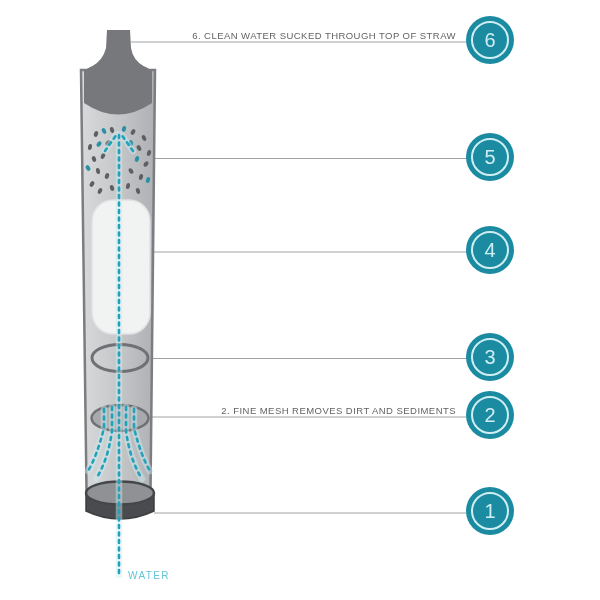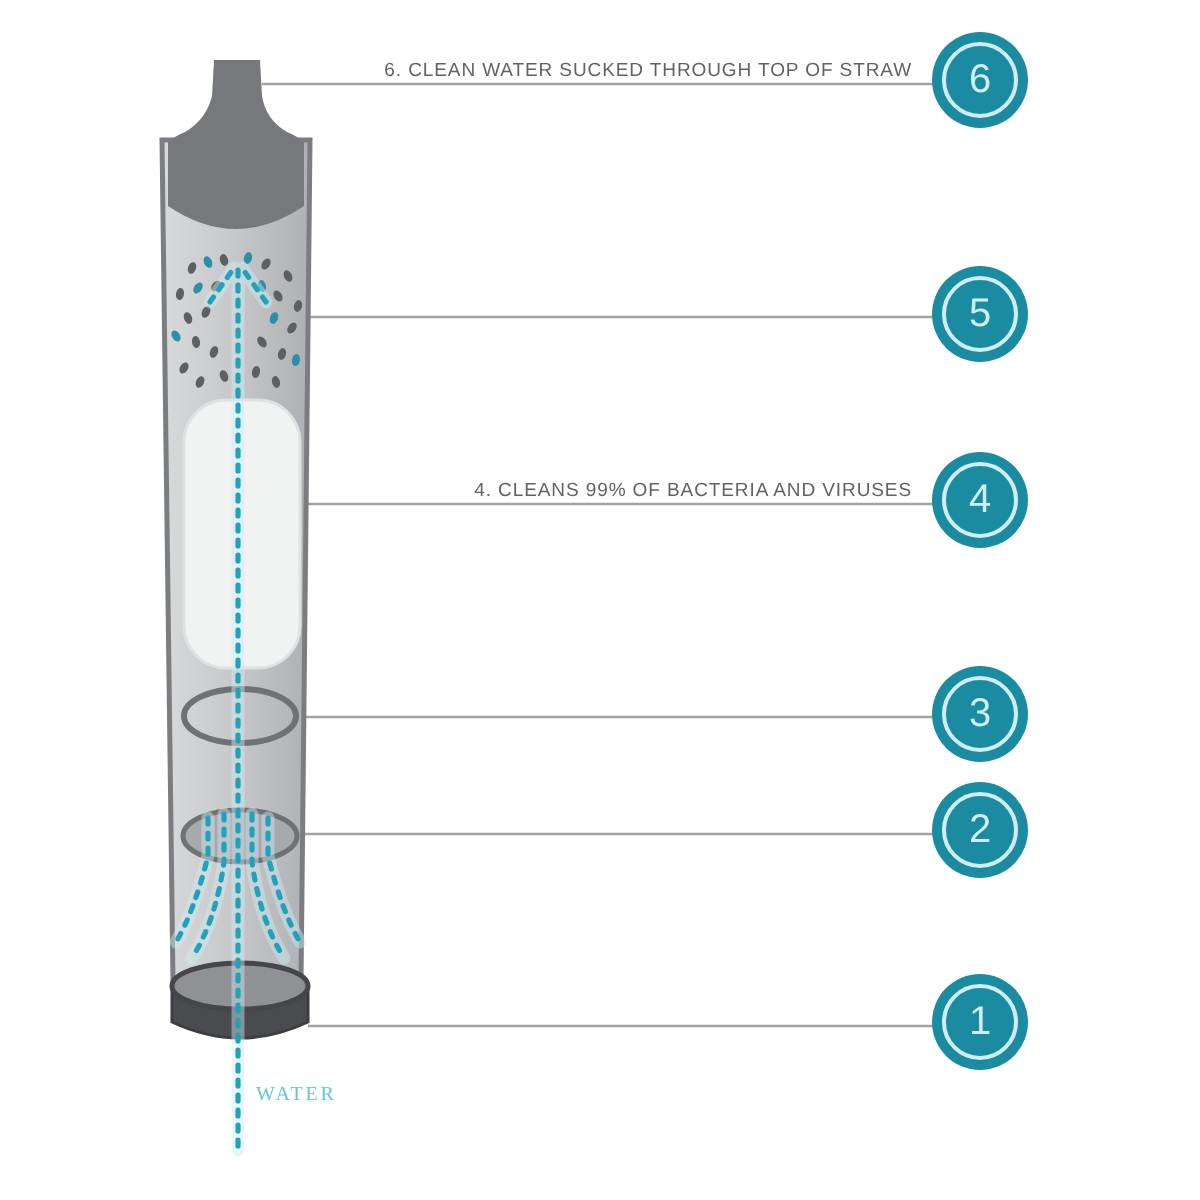--- a/index.html
+++ b/index.html
@@ -18,22 +18,22 @@
   }
   .step-circle .ring{
     position:absolute;left:5px;top:5px;right:5px;bottom:5px;
     border:2.5px solid #cfeef3;border-radius:50%;
   }
   .step-circle .num{
     position:relative;color:#cfeef3;font-size:20px;line-height:1;
     letter-spacing:0;
   }
   .water-label{
-    position:absolute;left:128px;top:542px;
-    font-size:10px;letter-spacing:1.4px;color:#66c4d6;font-family:Liberation Serif, serif;
+    position:absolute;left:128px;top:570px;
+    font-size:10px;letter-spacing:1.4px;color:#66c4d6;
   }
 </style>
 </head>
 <body>
 
 <div class="canvas">
 
   <svg class="svg-layer" viewBox="0 0 600 600">
     <defs>
       <linearGradient id="tubeGrad" x1="0" y1="0" x2="1" y2="0">
@@ -113,22 +113,22 @@
       <path d="M119,135 L119,575"></path>
       <path d="M105,151 L117,134"></path>
       <path d="M133,151 L121,134"></path>
       <path d="M112,407 L112,431 Q108,460 96,479"></path>
       <path d="M126,407 L126,431 Q130,460 142,479"></path>
       <path d="M104,409 L104,428 Q97,456 88,471"></path>
       <path d="M134,409 L134,428 Q141,456 150,471"></path>
     </g>
   </svg>
 
-  <div class="step-label" style="top:239px">
-    <div class="lbl-line">4. CLEANS 99% OF BACTERIA AND VIRUSES</div>
+  <div class="step-label" style="top:404px">
+    <div class="lbl-line">2. FINE MESH REMOVES DIRT AND SEDIMENTS</div>
 
   </div>
   <div class="step-label" style="top:29px">
     <div class="lbl-line">6. CLEAN WATER SUCKED THROUGH TOP OF STRAW</div>
 
   </div>
 
   <div class="step-circle" style="top:487px">
     <span class="ring"></span>
     <span class="num">1</span>

